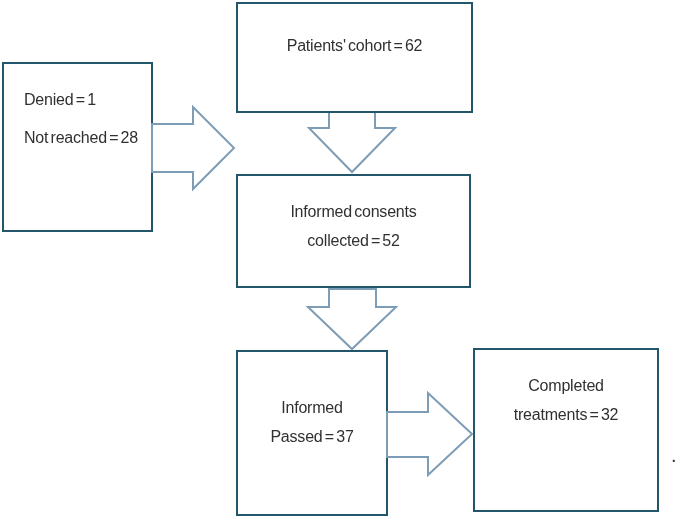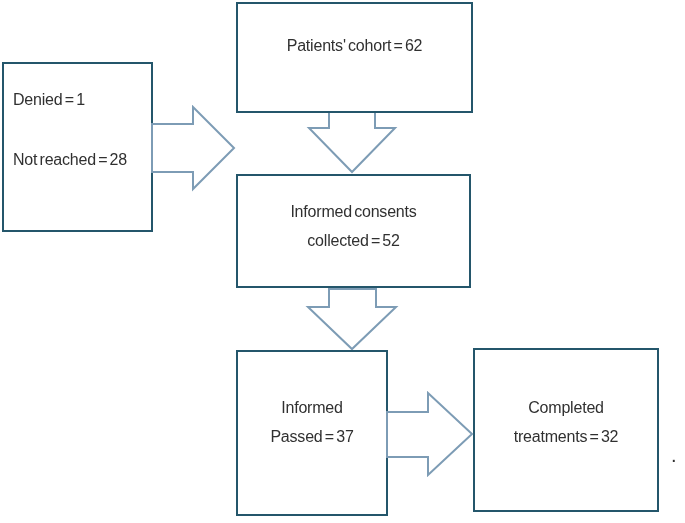--- a/index.html
+++ b/index.html
@@ -37,42 +37,42 @@
   }
   
   .node-cohort {
     left: 236px; top: 2px; width: 237px; height: 111px;
     padding-top: 27px;
     text-align: center;
   }
   
   .node-exclusions {
     left: 2px; top: 62px; width: 151px; height: 170px;
-    padding: 24px 10px 0 9px;
+    padding: 24px 10px 0 20px;
     text-align: left;
   }
   .node-exclusions .para {
     line-height: 24px;
     text-align: left;
   }
-  .node-exclusions .para + .para { margin-top: 36px; }
+  .node-exclusions .para + .para { margin-top: 14px; }
   
   .node-consents {
     left: 236px; top: 174px; width: 235px; height: 114px;
     padding-top: 21px;
   }
   
   .node-screening {
     left: 236px; top: 350px; width: 152px; height: 166px;
     padding-top: 41px;
   }
   
   .node-completed {
     left: 473px; top: 348px; width: 186px; height: 164px;
-    padding-top: 43px;
+    padding-top: 21px;
   }
   .arrow {
     position: absolute;
     display: block;
   }
   .arrow polygon {
     fill: #ffffff;
     stroke: var(--arrow-stroke);
     stroke-width: 2;
     stroke-linejoin: miter;

